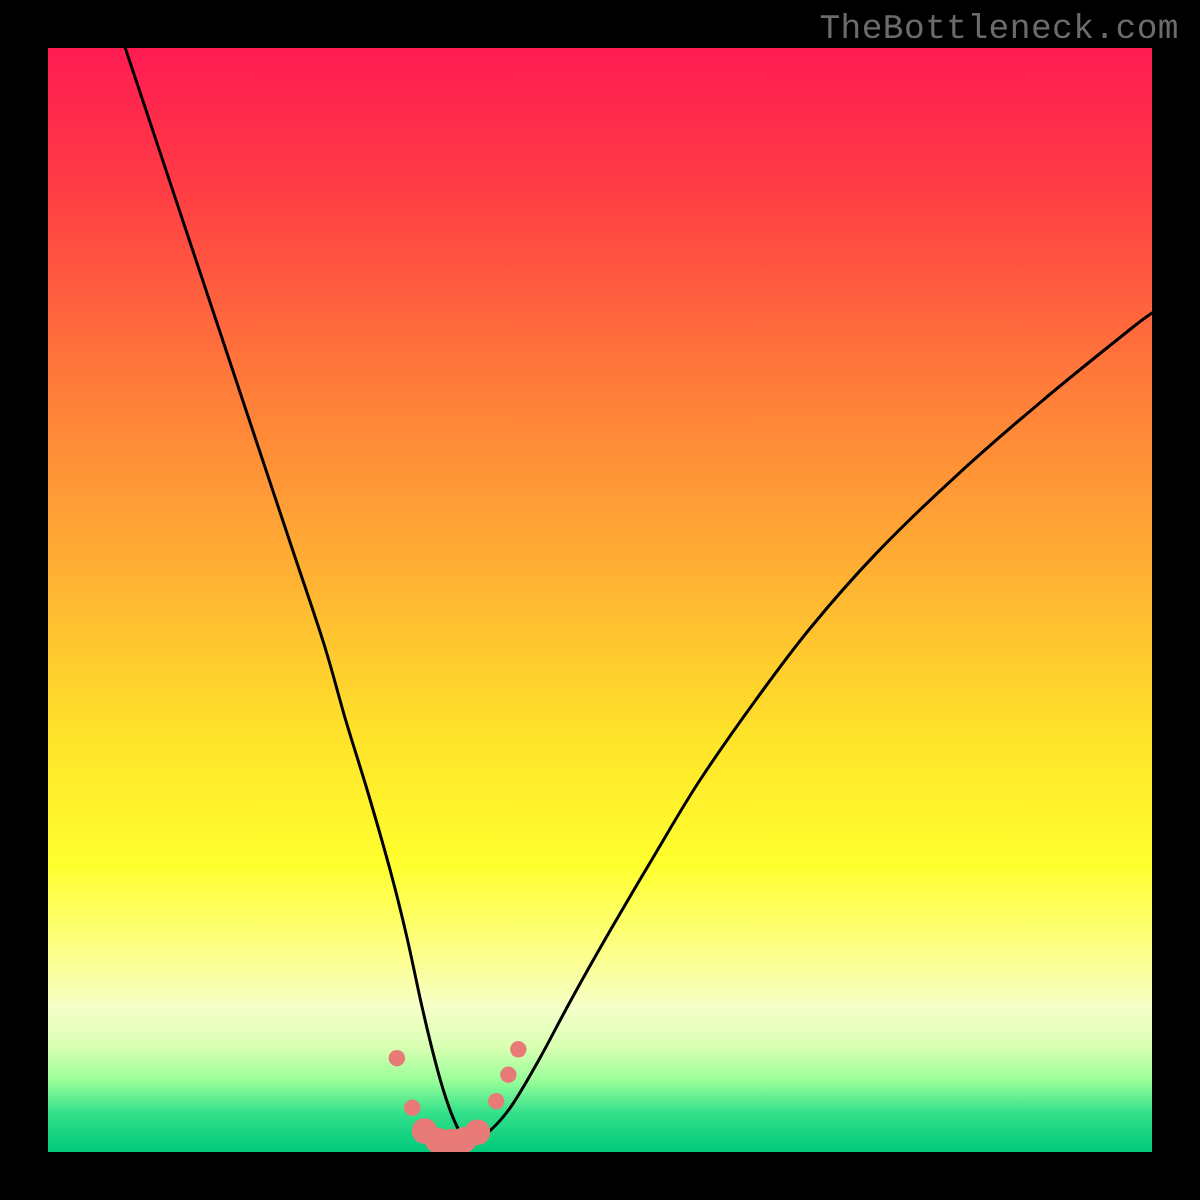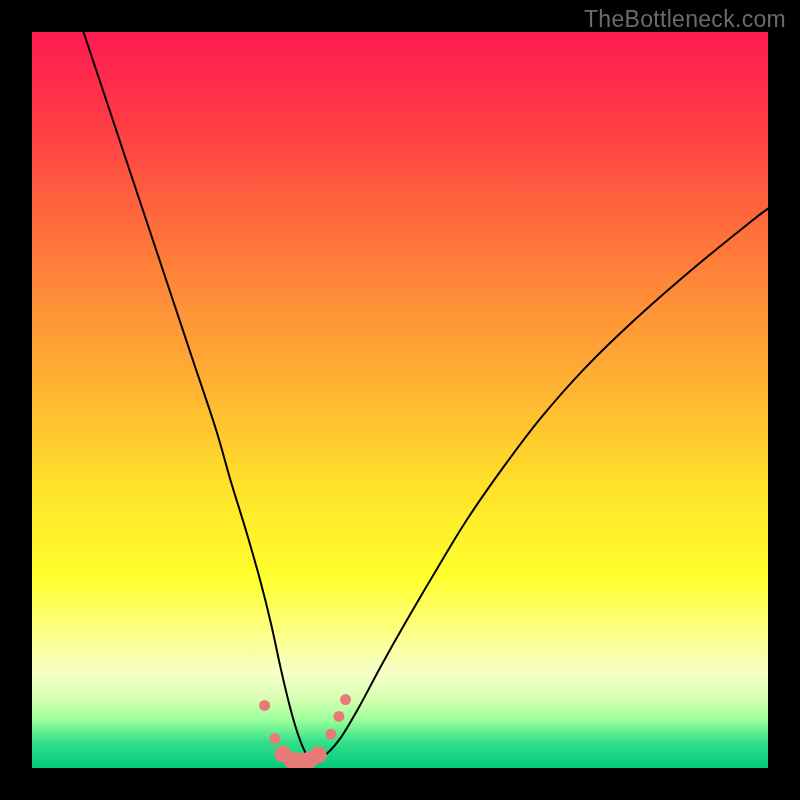--- a/index.html
+++ b/index.html
@@ -28,21 +28,21 @@
     overflow: hidden;
   }
   .watermark {
     position: absolute;
     top: 6px;
     right: 14px;
     color: #6b6b6b;
     font-size: 23px;
     font-weight: 400;
     letter-spacing: 0.3px;
-    font-family: Liberation Sans, sans-serif;
+    font-family: Liberation Mono, monospace;
   }
   svg {
     display: block;
   }
 </style>
 </head>
 <body>
 
 <div class="frame">
   <div class="watermark">TheBottleneck.com</div>

